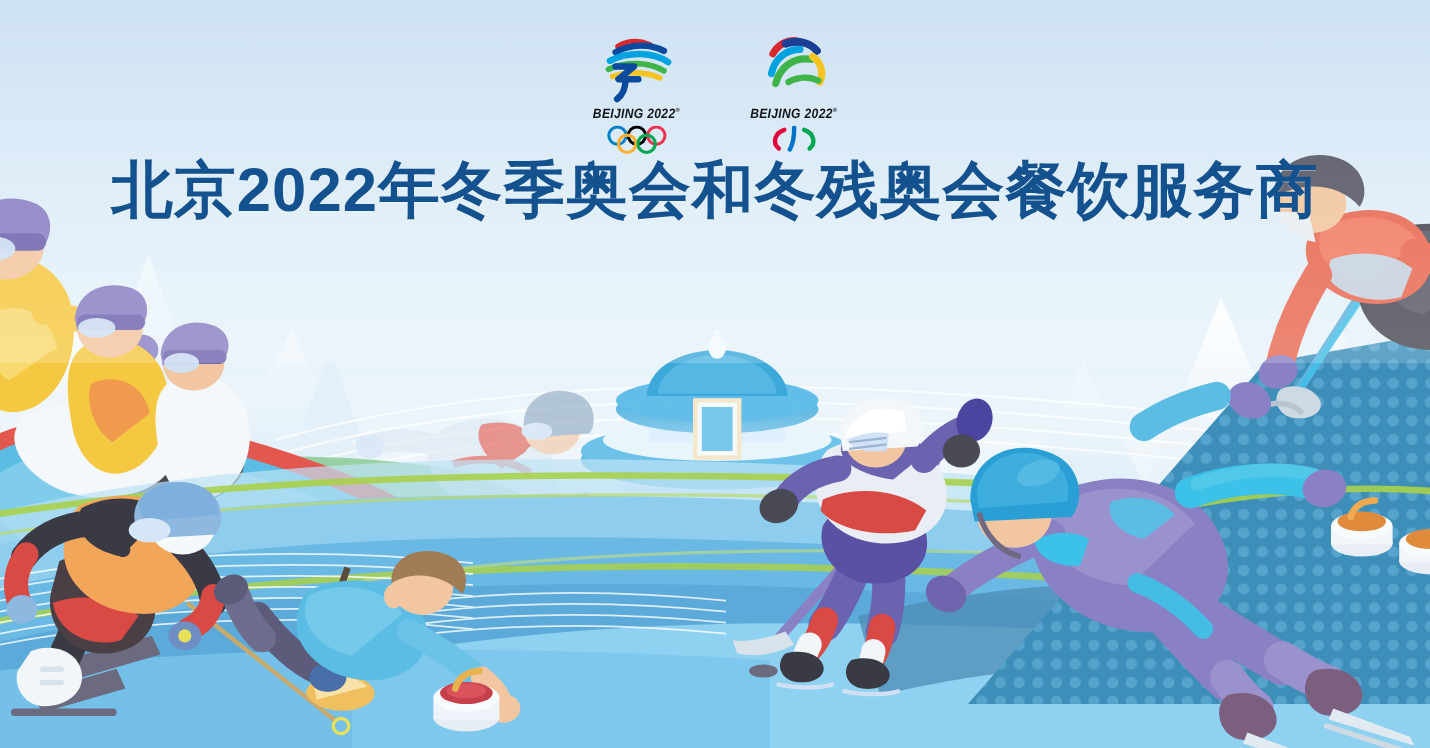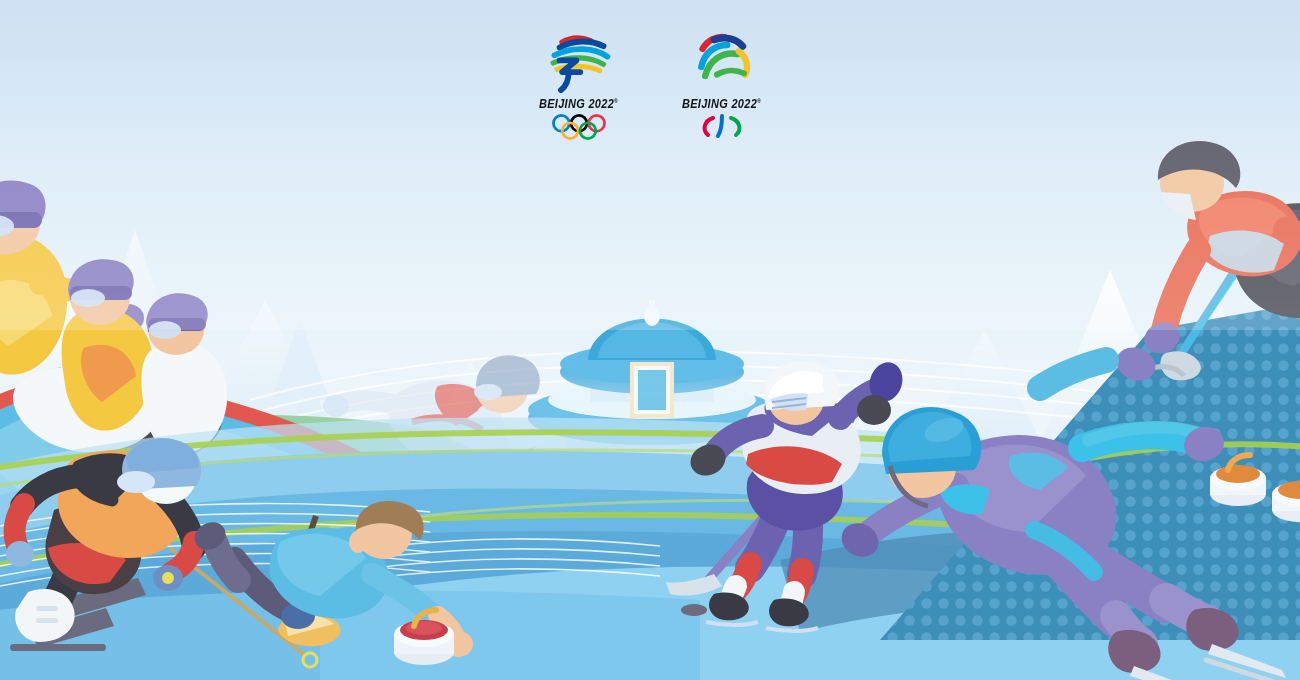--- a/index.html
+++ b/index.html
@@ -552,14 +552,15 @@
         <g fill="none" stroke-width="8" stroke-linecap="round">
           <path d="M34,8 C 16,14 12,32 24,42" stroke="#e4003a"></path>
           <path d="M52,4 C 52,20 50,34 44,44" stroke="#0072ce"></path>
           <path d="M70,8 C 88,14 92,32 80,42" stroke="#00a651"></path>
         </g>
       </svg>
     </div>
 
   </div>
 
+  <div id="title">北京2022年冬季奥会和冬残奥会餐饮服务商</div>
 
 </div>
 
 </body></html>

